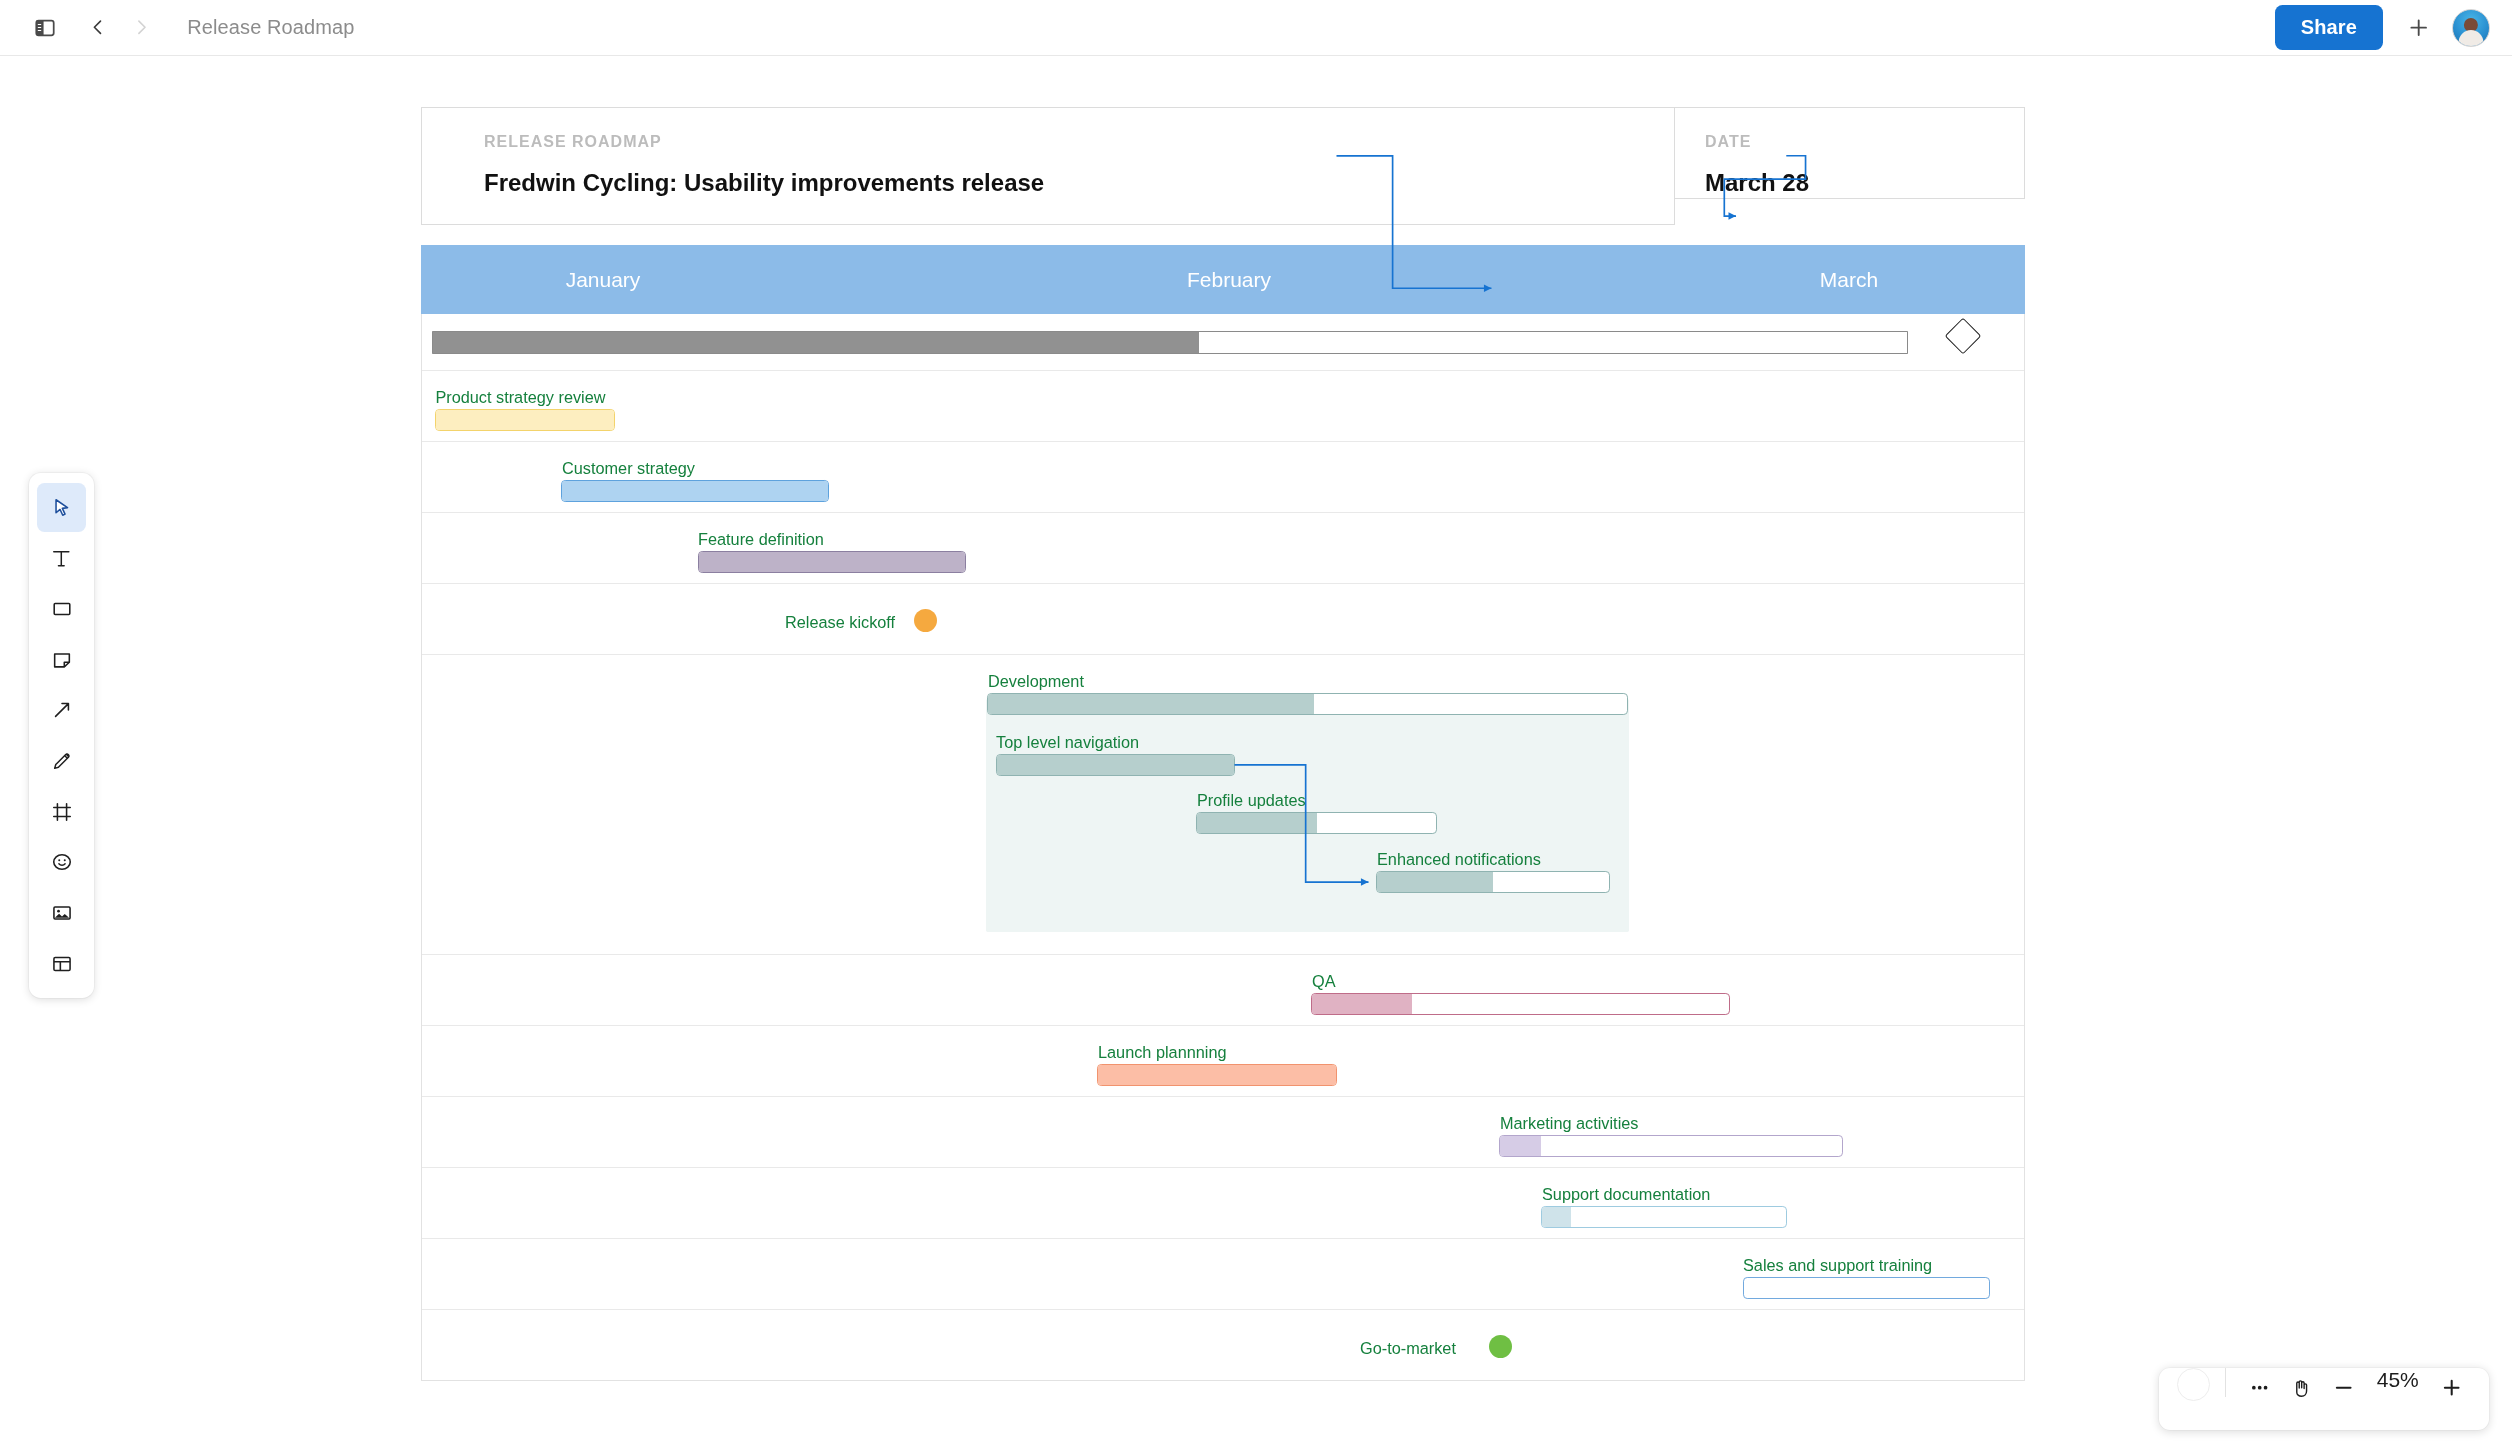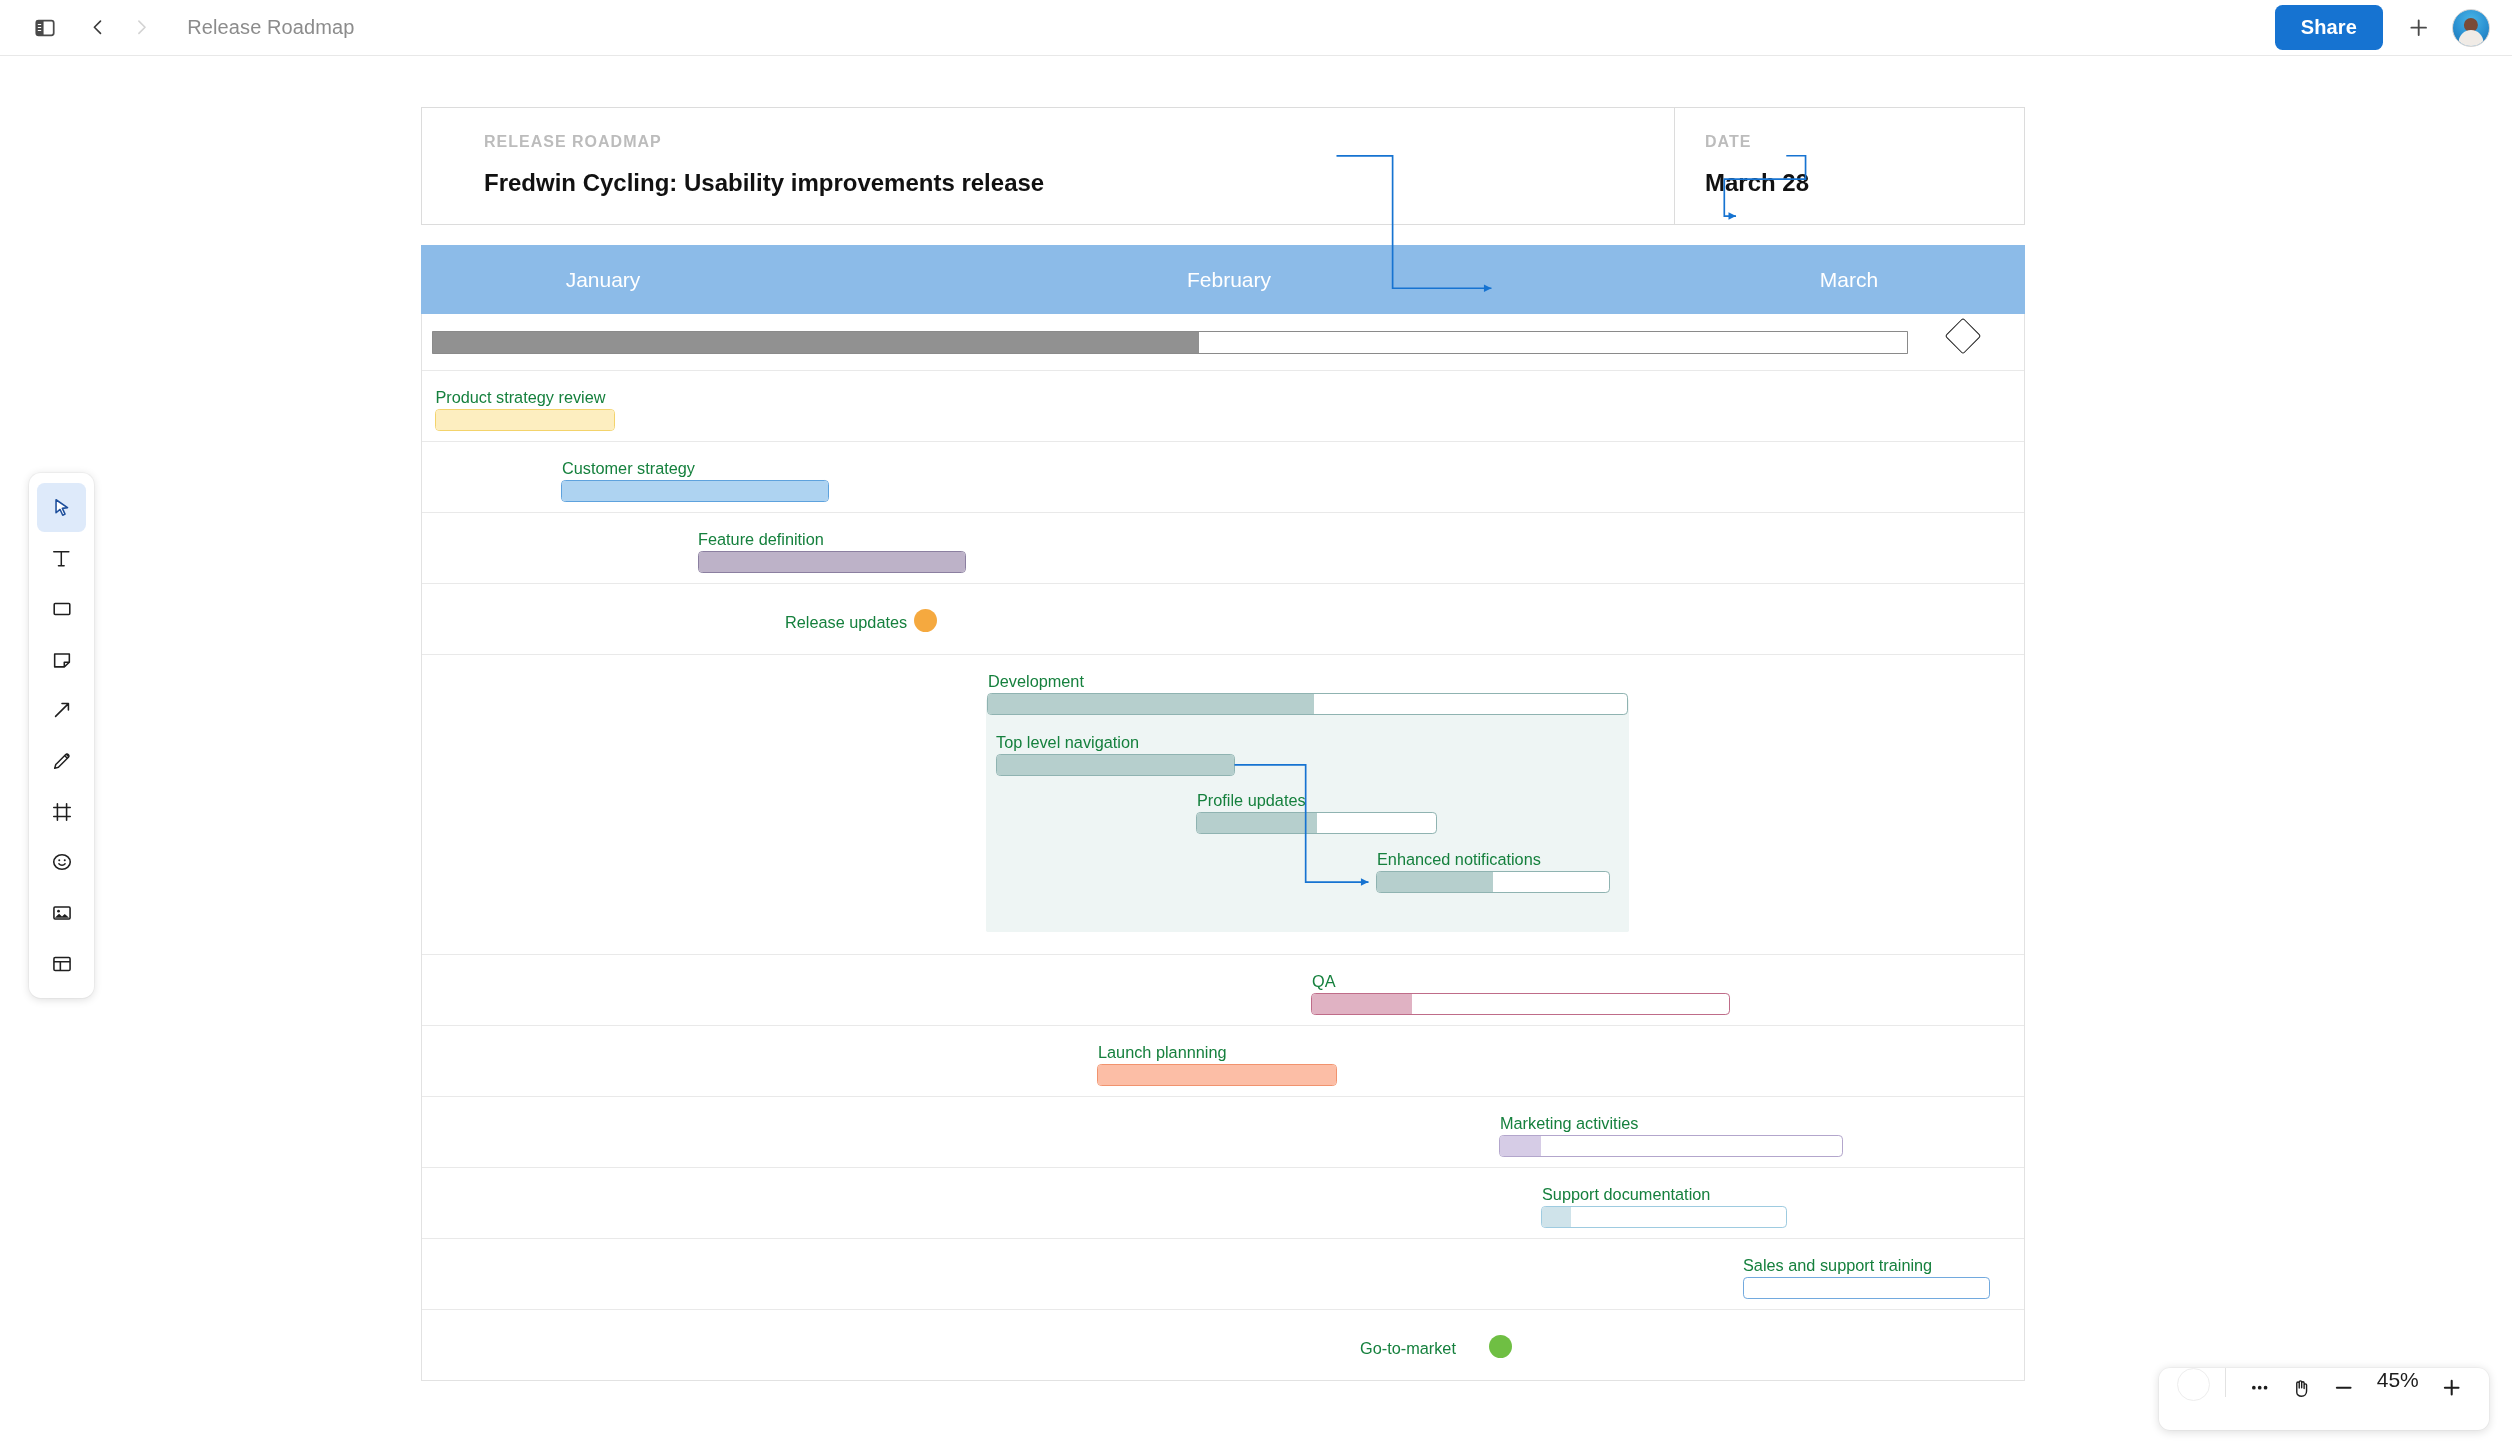--- a/index.html
+++ b/index.html
@@ -67,21 +67,21 @@
 
   
   .board { position: absolute; left: 421px; top: 107px; width: 1604px; }
 
   .cards-row { display: flex; gap: 0; }
   .card-title {
     width: 1254px; height: 118px; border: 0.8px solid #dcdcdc; background: #fff;
     padding: 25px 0 0 62px;
   }
   .card-date {
-    width: 350px; height: 118px; border: 0.8px solid #dcdcdc; border-left: none;
+    width: 350px; height: 92px; border: 0.8px solid #dcdcdc; border-left: none;
     background: #fff; padding: 25px 0 0 30px;
   }
   .card-label {
     font-size: 16px; font-weight: 700; color: #bcbcbc; letter-spacing: 1px;
   }
   .card-value { font-size: 24px; font-weight: 700; color: #111; margin-top: 17.6px; }
 
   .months {
     margin-top: 20px; height: 69px; background: #8cbbe8;
     display: flex; align-items: center; position: relative; text-align: center;
@@ -283,21 +283,21 @@
     </div>
 
     <div class="row" style="height:71px">
       <div class="tasklabel" style="left:276px; top:16.7px">Feature definition</div>
       <div class="bar" style="left:276px; top:38px; width:268px; background:#bdb2c8; border-color:#8b7fa0;">
         <div class="fill" style="width:100%; background:#bdb2c8;"></div>
       </div>
     </div>
 
     <div class="row" style="height:71px">
-      <div class="tasklabel" style="left:363px; top:28.5px">Release updates</div>
+      <div class="tasklabel" style="left:363px; top:28.5px">Release kickoff</div>
       <div class="milestone-dot" style="left:492px; top:25px; background:#f5a93f;"></div>
     </div>
 
 
     <div class="row" style="height:300px">
       <div class="groupbox" style="left:564px; top:44px; width:643px; height:233px;"></div>
 
       <div class="tasklabel" style="left:566px; top:16.7px">Development</div>
       <div class="bar" style="left:565px; top:38px; width:641px; border-color:#8fb3b1;">
         <div class="fill" style="width:51%; background:#b6cfcd;"></div>

